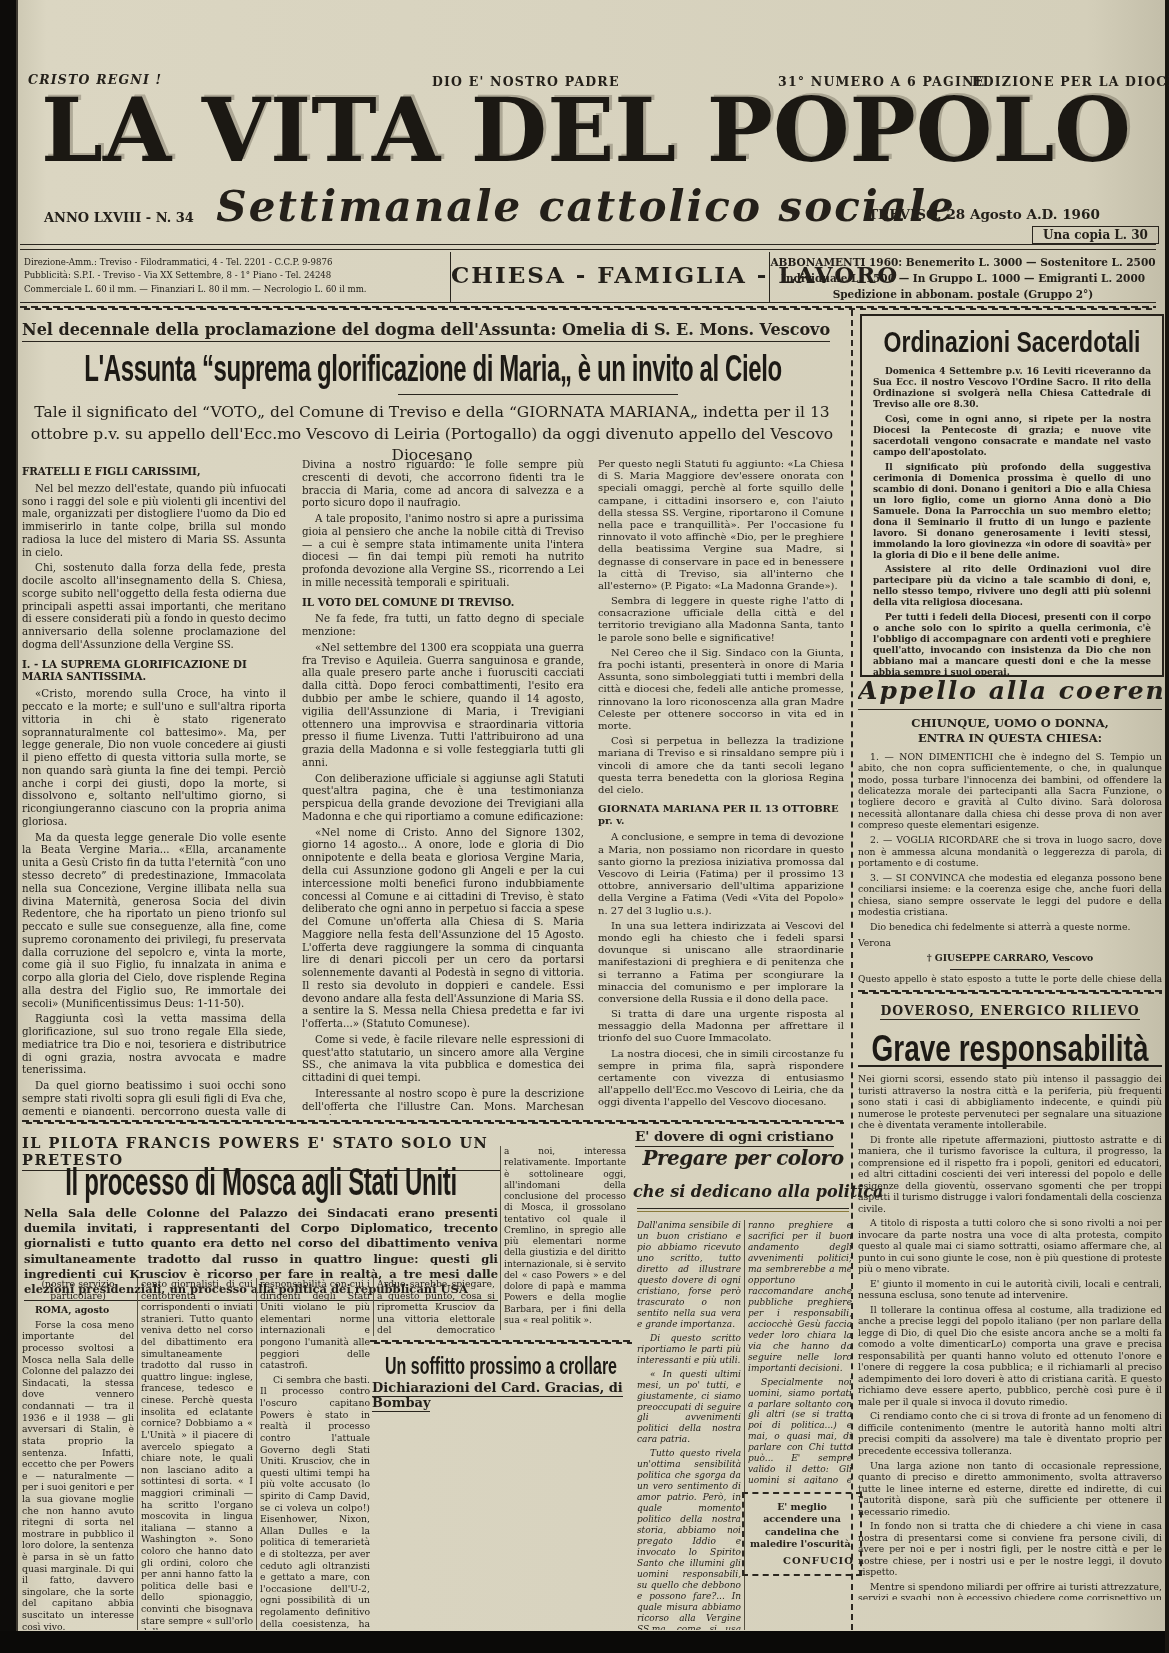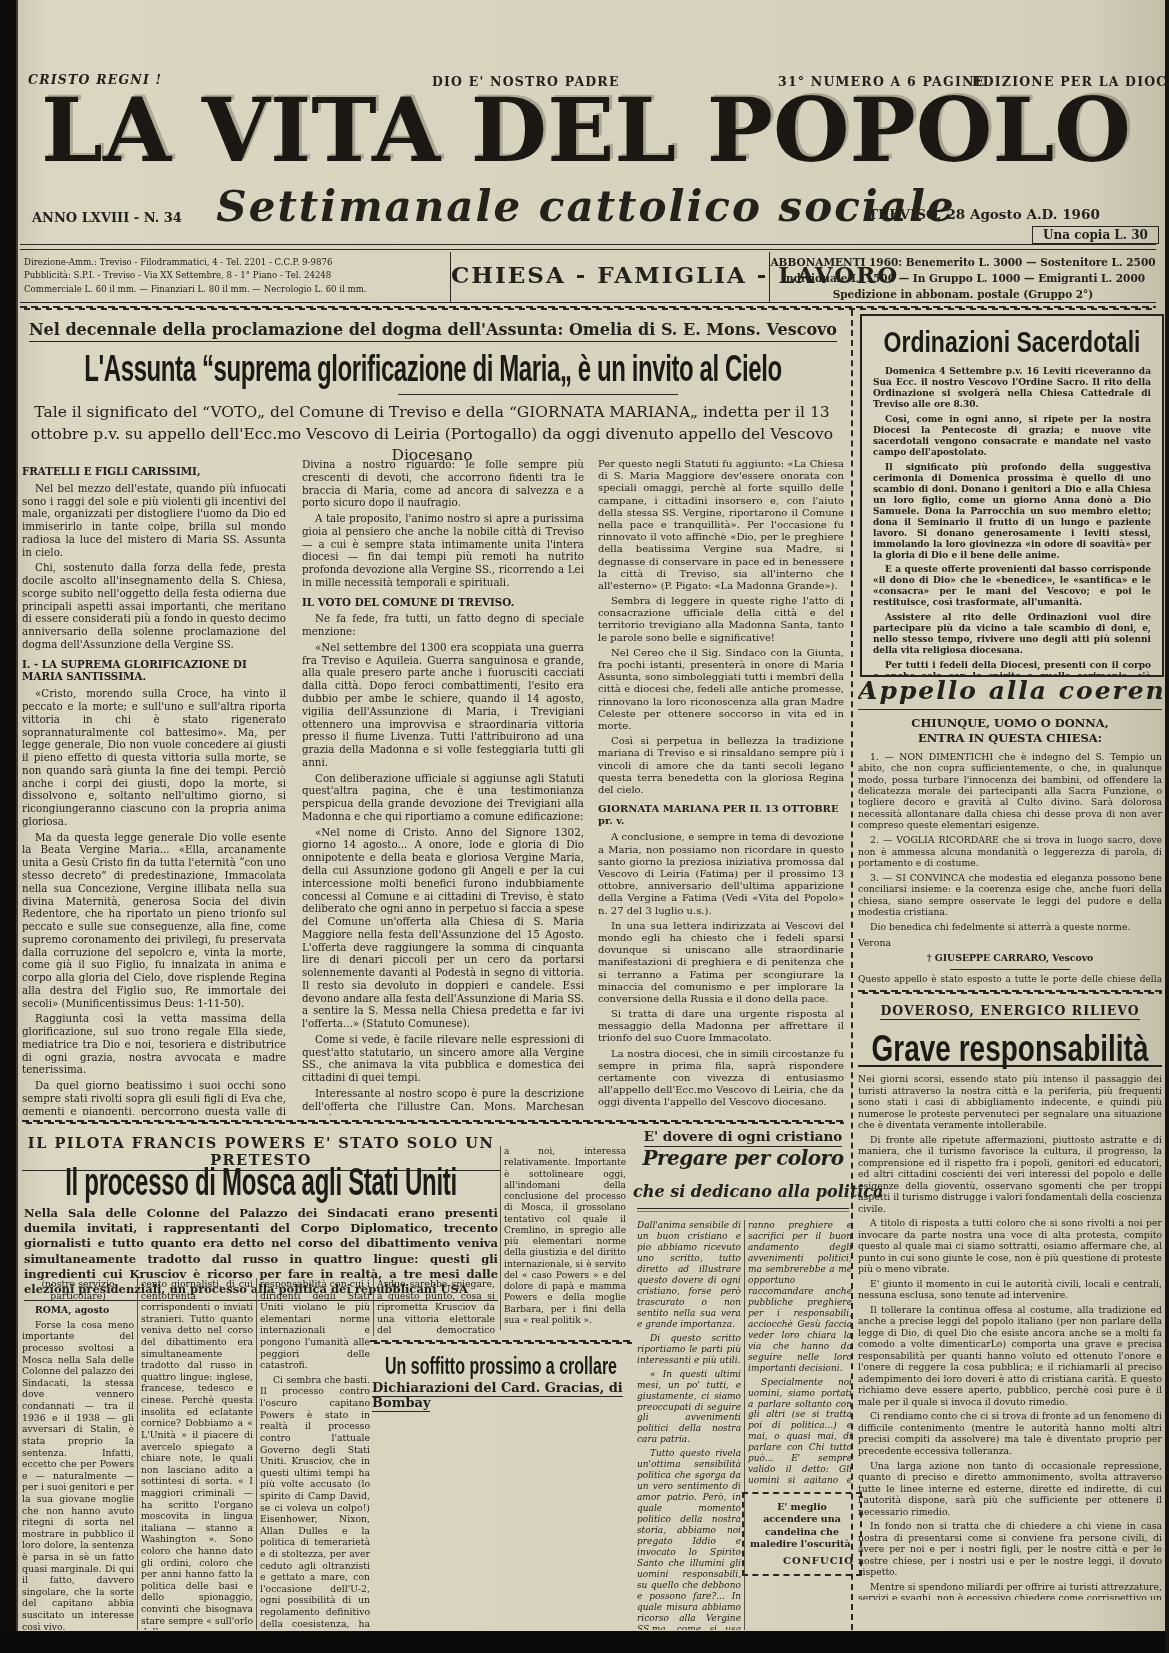--- a/index.html
+++ b/index.html
@@ -26,21 +26,21 @@
            color:#1b1813;text-shadow:3px -2px 0 rgba(60,55,40,.28);white-space:nowrap;}
   .m-sub{font-style:italic;font-weight:bold;font-size:42px;letter-spacing:2px;text-align:center;white-space:nowrap;}
   .price-box{border:1.5px solid #29251e;padding:1px 10px;font-weight:bold;font-size:12px;white-space:nowrap;}
   
   .infobar{display:flex;border-bottom:1.5px solid #29251e;}
   .info-left{width:420px;font-size:8.6px;line-height:1.55;padding:4px 6px 0 4px;}
   .info-center{width:318px;border-left:1.5px solid #29251e;border-right:1.5px solid #29251e;
                text-align:center;font-weight:bold;font-size:23px;letter-spacing:2px;line-height:46px;white-space:nowrap;}
   .info-right{flex:1;text-align:center;font-size:10.5px;font-weight:bold;line-height:1.5;padding-top:3px;}
   
-  .kicker{text-align:center;}
+  .kicker{text-align:left;}
   .kicker span{display:inline-block;border-bottom:1.5px solid #29251e;padding-bottom:2px;font-weight:bold;font-size:16px;}
   .hl-sans{font-family:"Liberation Sans","DejaVu Sans",sans-serif;font-weight:bold;color:#1d1a15;
            text-align:center;white-space:nowrap;transform-origin:top center;}
   .subhead{font-weight:normal;font-size:15.5px;line-height:1.4;text-align:center;}
   
   .col{position:absolute;text-align:justify;overflow:hidden;}
   .col p{margin:0 0 3px 0;text-indent:13px;}
   .col p.ni{text-indent:0;}
   .col p.h{text-indent:0;font-weight:bold;text-align:left;margin:7px 0 4px 0;}
   .col p.b{font-weight:bold;}
@@ -85,21 +85,21 @@
   <div class="edge-left"></div>
   <div class="edge-bottom"></div>
   <div class="edge-right"></div>
 
   <div class="abs m-small" style="left:28px;top:72px;font-style:italic">CRISTO REGNI !</div>
   <div class="abs m-small" style="left:432px;top:74px">DIO E' NOSTRO PADRE</div>
   <div class="abs m-small" style="left:778px;top:74px">31° NUMERO A 6 PAGINE</div>
   <div class="abs m-small" style="left:972px;top:74px">EDIZIONE PER LA DIOCESI</div>
   <div class="abs m-sub" style="left:20px;top:182px;width:1132px">Settimanale cattolico sociale</div>
   <div class="abs m-title" style="left:20px;top:86px;width:1132px">LA VITA DEL POPOLO</div>
-  <div class="abs" style="left:32px;top:210px;font-weight:bold;font-size:13px">ANNO LXVIII - N. 34</div>
+  <div class="abs" style="left:44px;top:210px;font-weight:bold;font-size:13px">ANNO LXVIII - N. 34</div>
   <div class="abs" style="left:868px;top:206px;font-weight:bold;font-size:13.5px">TREVISO, 28 Agosto A.D. 1960</div>
   <div class="abs price-box" style="left:1032px;top:226px">Una copia L. 30</div>
 
   <div class="abs rule-double" style="left:20px;top:244px;width:1136px"></div>
 
   <div class="abs infobar" style="left:20px;top:252px;width:1136px;height:50px">
     <div class="info-left">
       <div>Direzione-Amm.: Treviso - Filodrammatici, 4 - Tel. 2201 - C.C.P. 9-9876</div>
       <div>Pubblicità: S.P.I. - Treviso - Via XX Settembre, 8 - 1° Piano - Tel. 24248</div>
       <div>Commerciale L. 60 il mm. — Finanziari L. 80 il mm. — Necrologio L. 60 il mm.</div>
@@ -155,21 +155,20 @@
     </div>
 
   <div class="abs vdash" style="left:851px;top:310px;height:1320px"></div>
 
   <div class="abs side-box" style="left:860px;top:314px;width:278px;height:350px">
     <div class="hl-sans" style="font-size:23px;transform:scaleY(1.3);margin:4px 0 14px 0">Ordinazioni Sacerdotali</div>
     <div class="side-body">
         <p class="ni">Domenica 4 Settembre p.v. 16 Leviti riceveranno da Sua Ecc. il nostro Vescovo l'Ordine Sacro. Il rito della Ordinazione si svolgerà nella Chiesa Cattedrale di Treviso alle ore 8.30.</p>
         <p>Così, come in ogni anno, si ripete per la nostra Diocesi la Pentecoste di grazia; e nuove vite sacerdotali vengono consacrate e mandate nel vasto campo dell'apostolato.</p>
         <p>Il significato più profondo della suggestiva cerimonia di Domenica prossima è quello di uno scambio di doni. Donano i genitori a Dio e alla Chiesa un loro figlio, come un giorno Anna donò a Dio Samuele. Dona la Parrocchia un suo membro eletto; dona il Seminario il frutto di un lungo e paziente lavoro. Si donano generosamente i leviti stessi, immolando la loro giovinezza «in odore di soavità» per la gloria di Dio e il bene delle anime.</p>
-        <p>E a queste offerte provenienti dal basso corrisponde «il dono di Dio» che le «benedice», le «santifica» e le «consacra» per le mani del Vescovo; e poi le restituisce, così trasformate, all'umanità.</p>
         <p>Assistere al rito delle Ordinazioni vuol dire partecipare più da vicino a tale scambio di doni, e, nello stesso tempo, rivivere uno degli atti più solenni della vita religiosa diocesana.</p>
         <p>Per tutti i fedeli della Diocesi, presenti con il corpo o anche solo con lo spirito a quella cerimonia, c'è l'obbligo di accompagnare con ardenti voti e preghiere quell'atto, invocando con insistenza da Dio che non abbiano mai a mancare questi doni e che la messe abbia sempre i suoi operai.</p>
       </div>
   </div>
 
   <div class="abs" style="left:858px;top:676px;width:304px;height:310px;overflow:hidden">
     <div class="appello-title">Appello alla coerenza</div>
     <div class="app-sub">
       <div>CHIUNQUE, UOMO O DONNA,</div>
       <div>ENTRA IN QUESTA CHIESA:</div>

